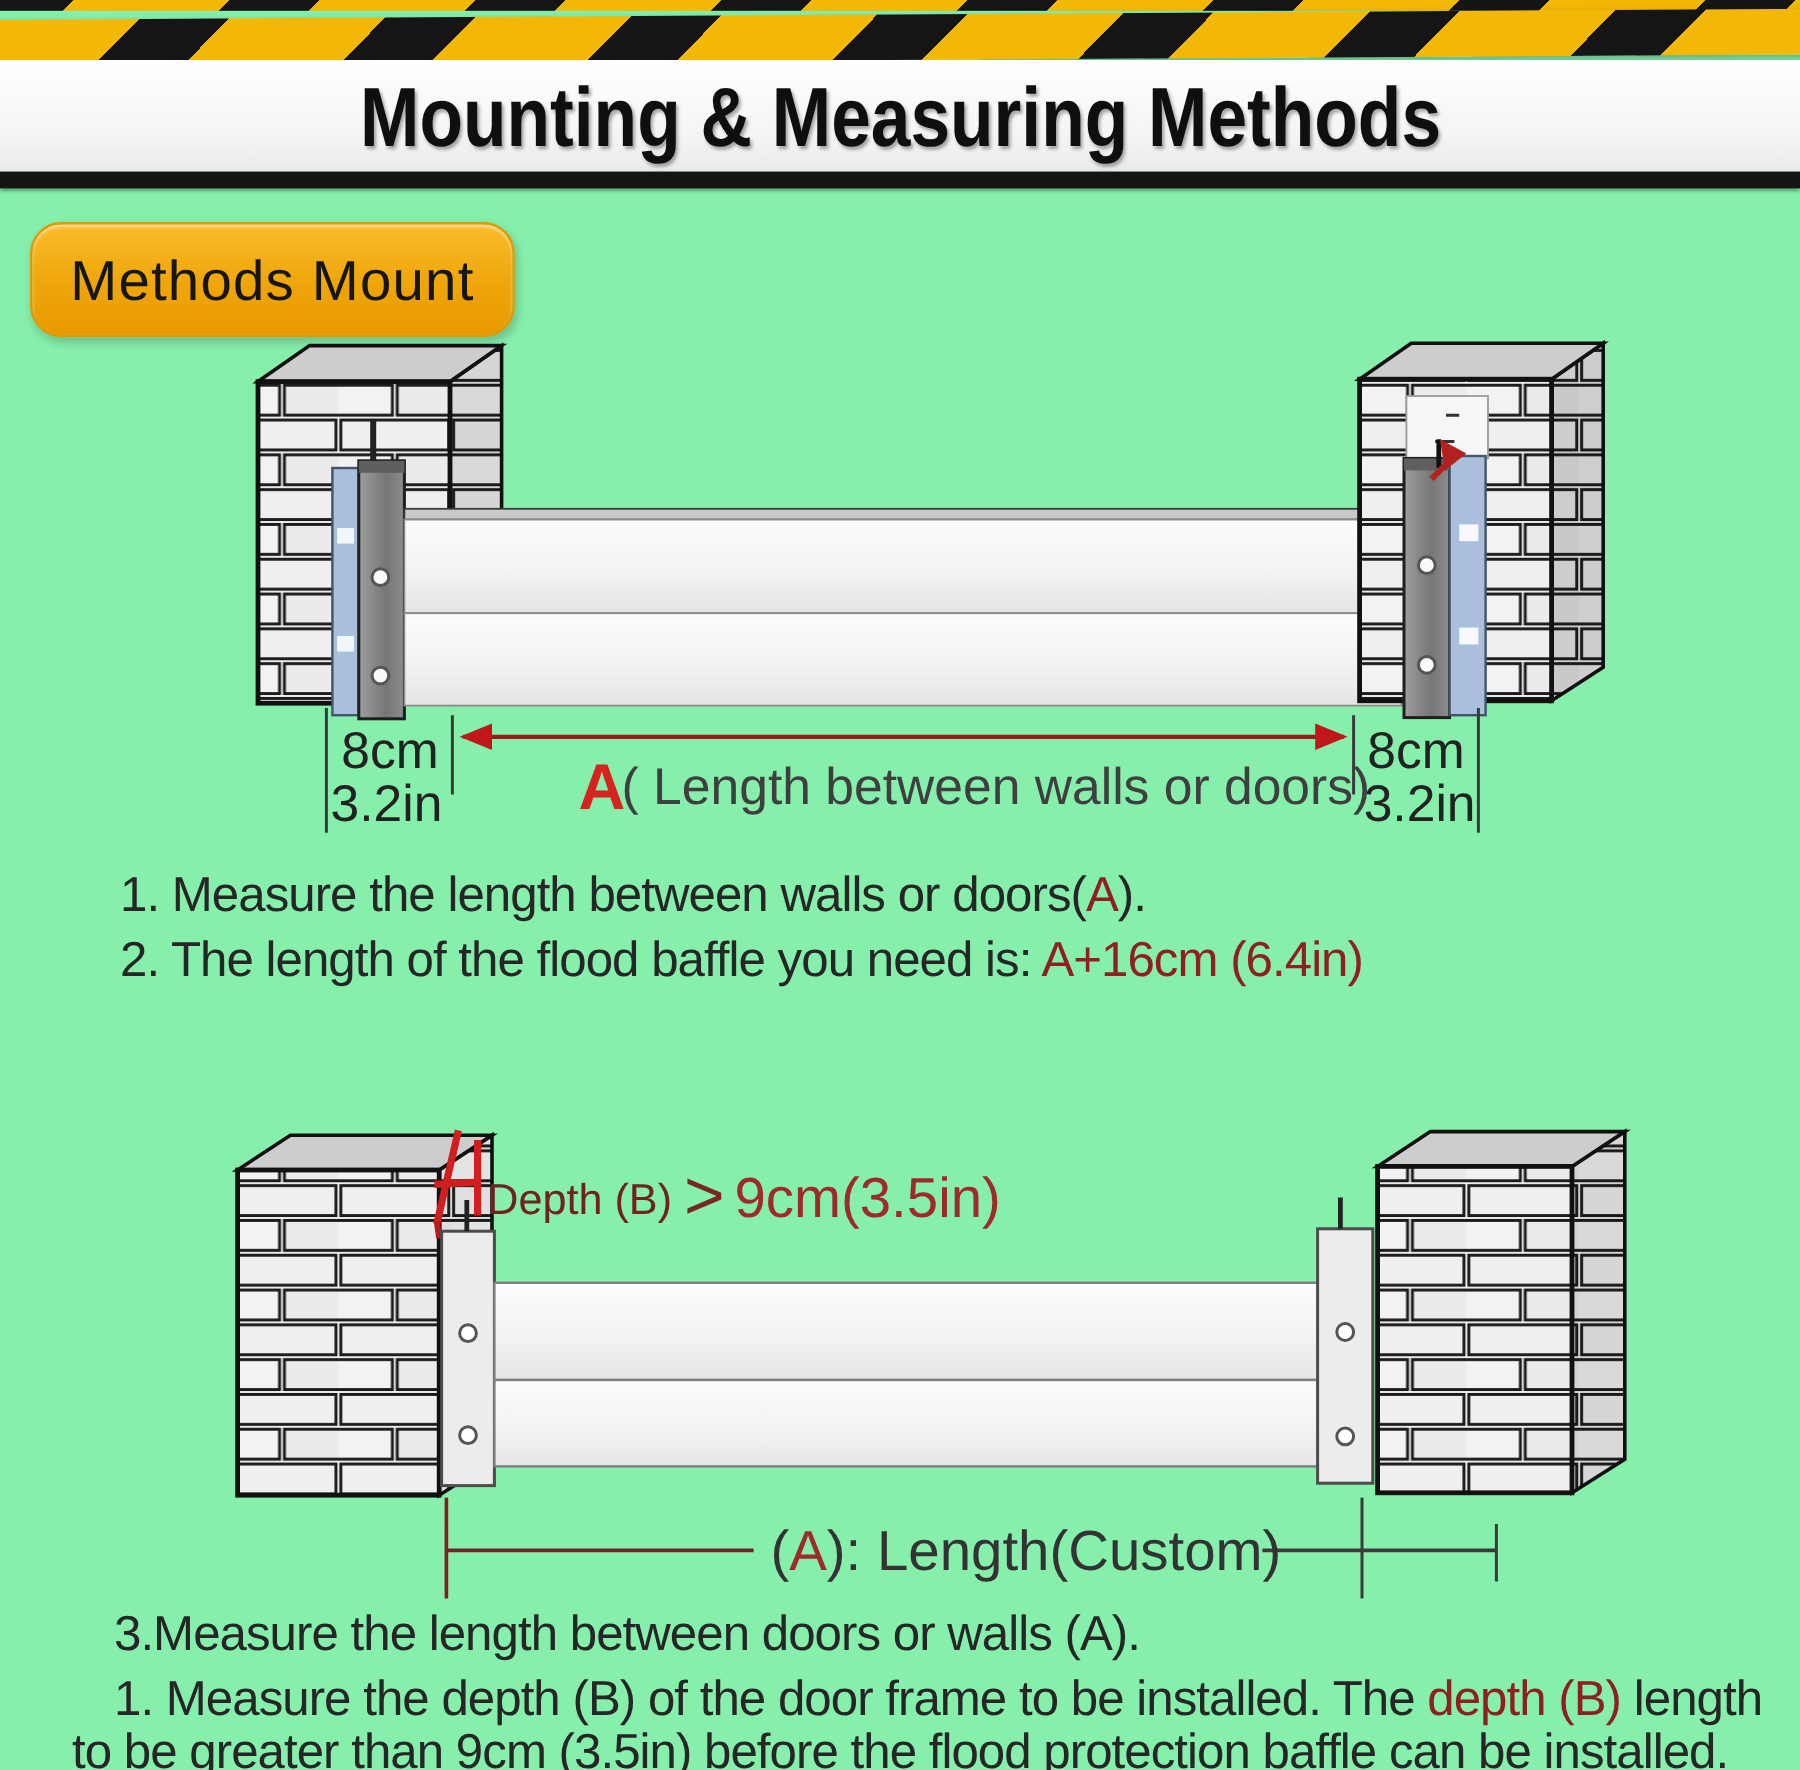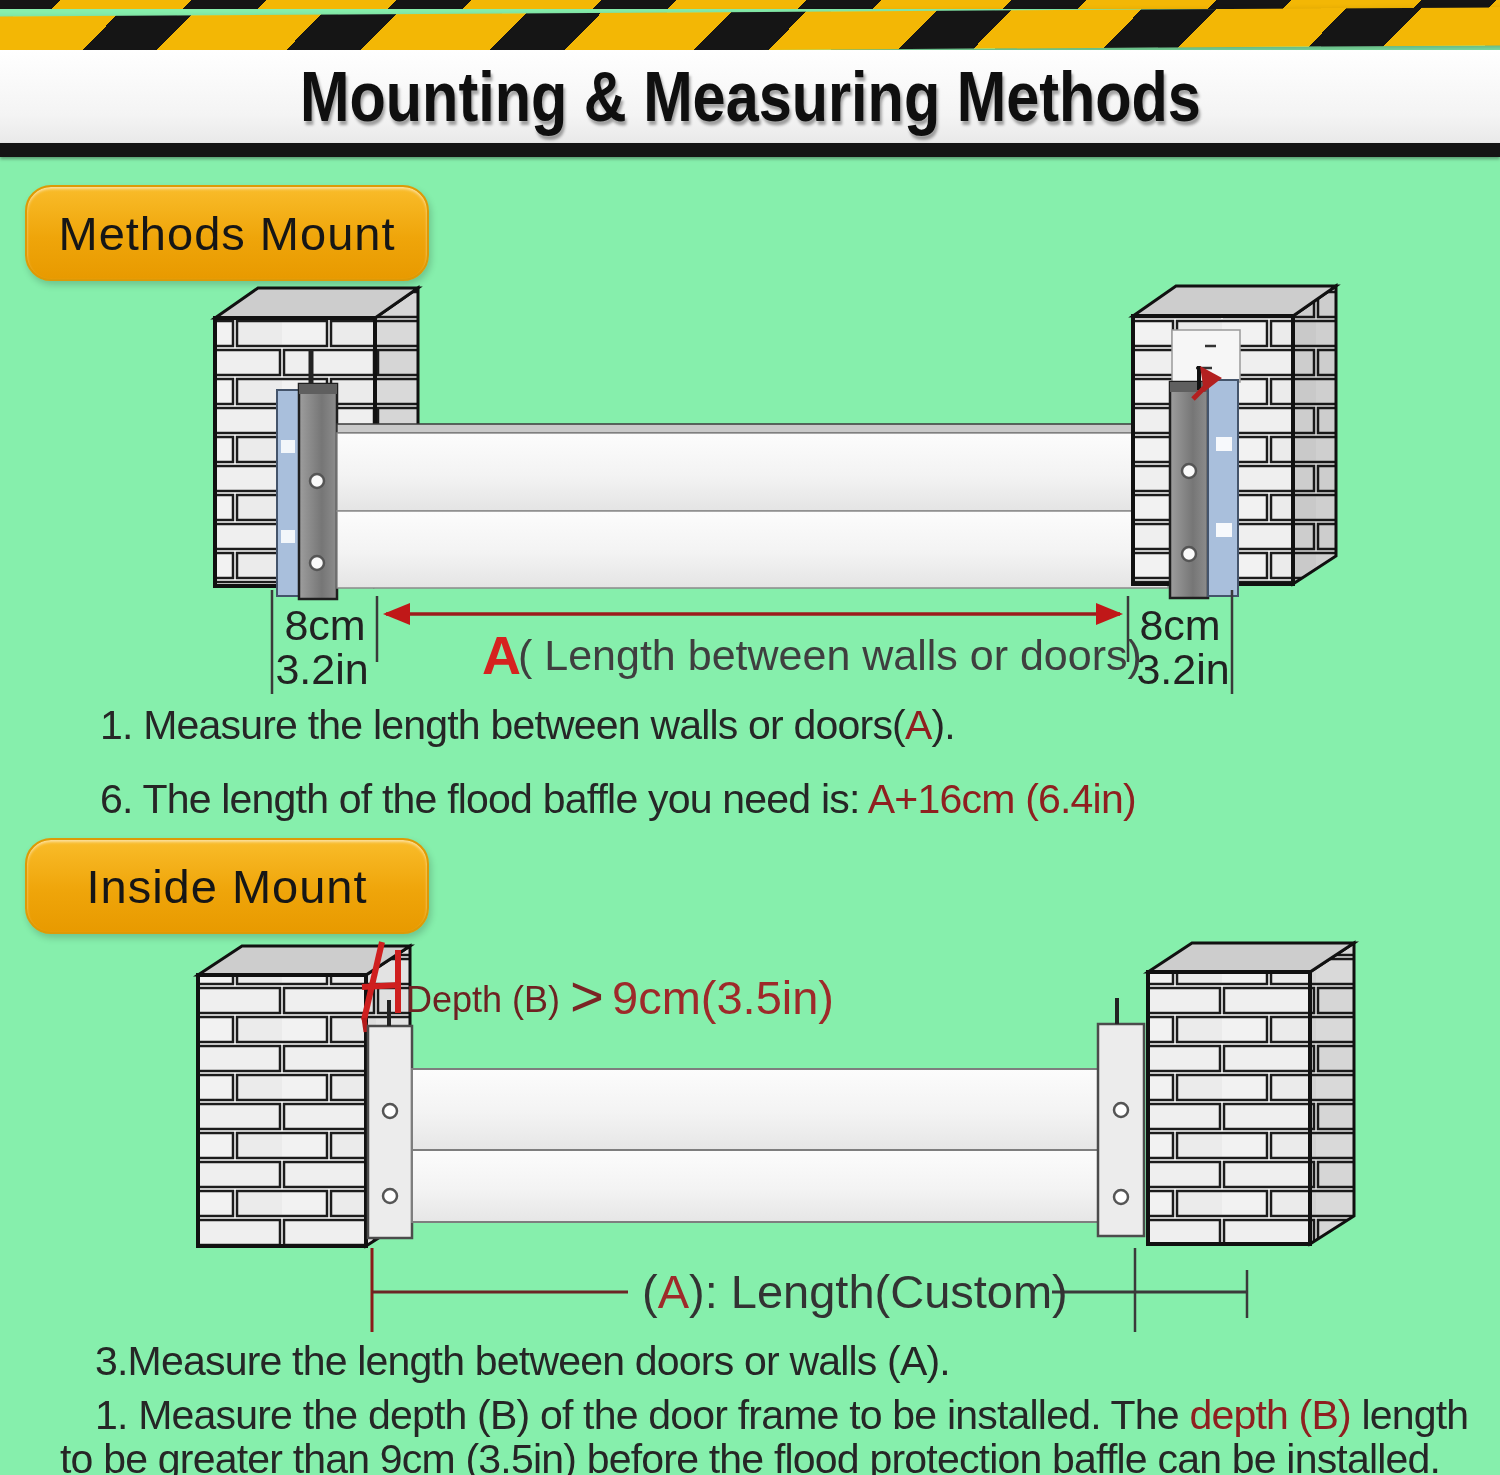--- a/index.html
+++ b/index.html
@@ -28,21 +28,21 @@
   .badge-outside{top:185px;}
   .badge-inside{top:838px;}
   
   .diag{position:absolute;left:0;}
   .diag-outside{top:282px;}
   .diag-inside{top:936px;}
   svg text{font-family:"Liberation Sans",sans-serif;}
   
   .instr{position:absolute;font-size:41px;color:#262626;letter-spacing:-0.8px;white-space:nowrap;}
   .instr .red{color:#8f2020;}
-  .o-line1{left:100px;top:702px;}
+  .o-line1{left:100px;top:722px;}
   .o-line2{left:100px;top:776px;}
   .b-line1{left:95px;top:1338px;}
   .b-line2{left:95px;top:1392px;}
   .b-line3{left:60px;top:1436px;}
 </style>
 </head>
 <body>
 
 <div class="canvas">
 
@@ -135,25 +135,22 @@
       <text x="325" y="640" text-anchor="middle" font-size="43" fill="#222">8cm</text>
       <text x="322" y="684" text-anchor="middle" font-size="43" fill="#222">3.2in</text>
       <text x="1180" y="640" text-anchor="middle" font-size="43" fill="#222">8cm</text>
       <text x="1183" y="684" text-anchor="middle" font-size="43" fill="#222">3.2in</text>
       <text x="482" y="674" font-size="54" font-weight="bold" fill="#d6231f">A</text>
       <text x="518" y="670" font-size="43" fill="#3f3f3f">( Length between walls or doors)</text>
     </g>
   </svg>
 
   <div class="instr o-line1"><span>1. Measure the length between walls or doors(</span><span class="red">A</span><span>).</span></div>
-  <div class="instr o-line2"><span>6. The length of the flood baffle you need is: </span><span class="red">A+16cm (6.4in)</span></div>
-
-  <div class="badge badge-inside">
-    <span>Inside Mount</span>
-  </div>
+  <div class="instr o-line2"><span>2. The length of the flood baffle you need is: </span><span class="red">A+16cm (6.4in)</span></div>
+
 
   <svg class="diag diag-inside" width="1500" height="398" viewBox="0 936 1500 398">
     <defs>
       <pattern id="bk2" patternUnits="userSpaceOnUse" width="94" height="58">
         <rect width="94" height="58" fill="#ffffff"></rect>
         <rect x="2" y="2" width="90" height="25" fill="#efefef" stroke="#1c1c1c" stroke-width="2.5"></rect>
         <rect x="-45" y="31" width="90" height="25" fill="#f2f2f2" stroke="#1c1c1c" stroke-width="2.5"></rect>
         <rect x="49" y="31" width="90" height="25" fill="#ebebeb" stroke="#1c1c1c" stroke-width="2.5"></rect>
       </pattern>
       <linearGradient id="pg2" x1="0" y1="0" x2="0" y2="1">

